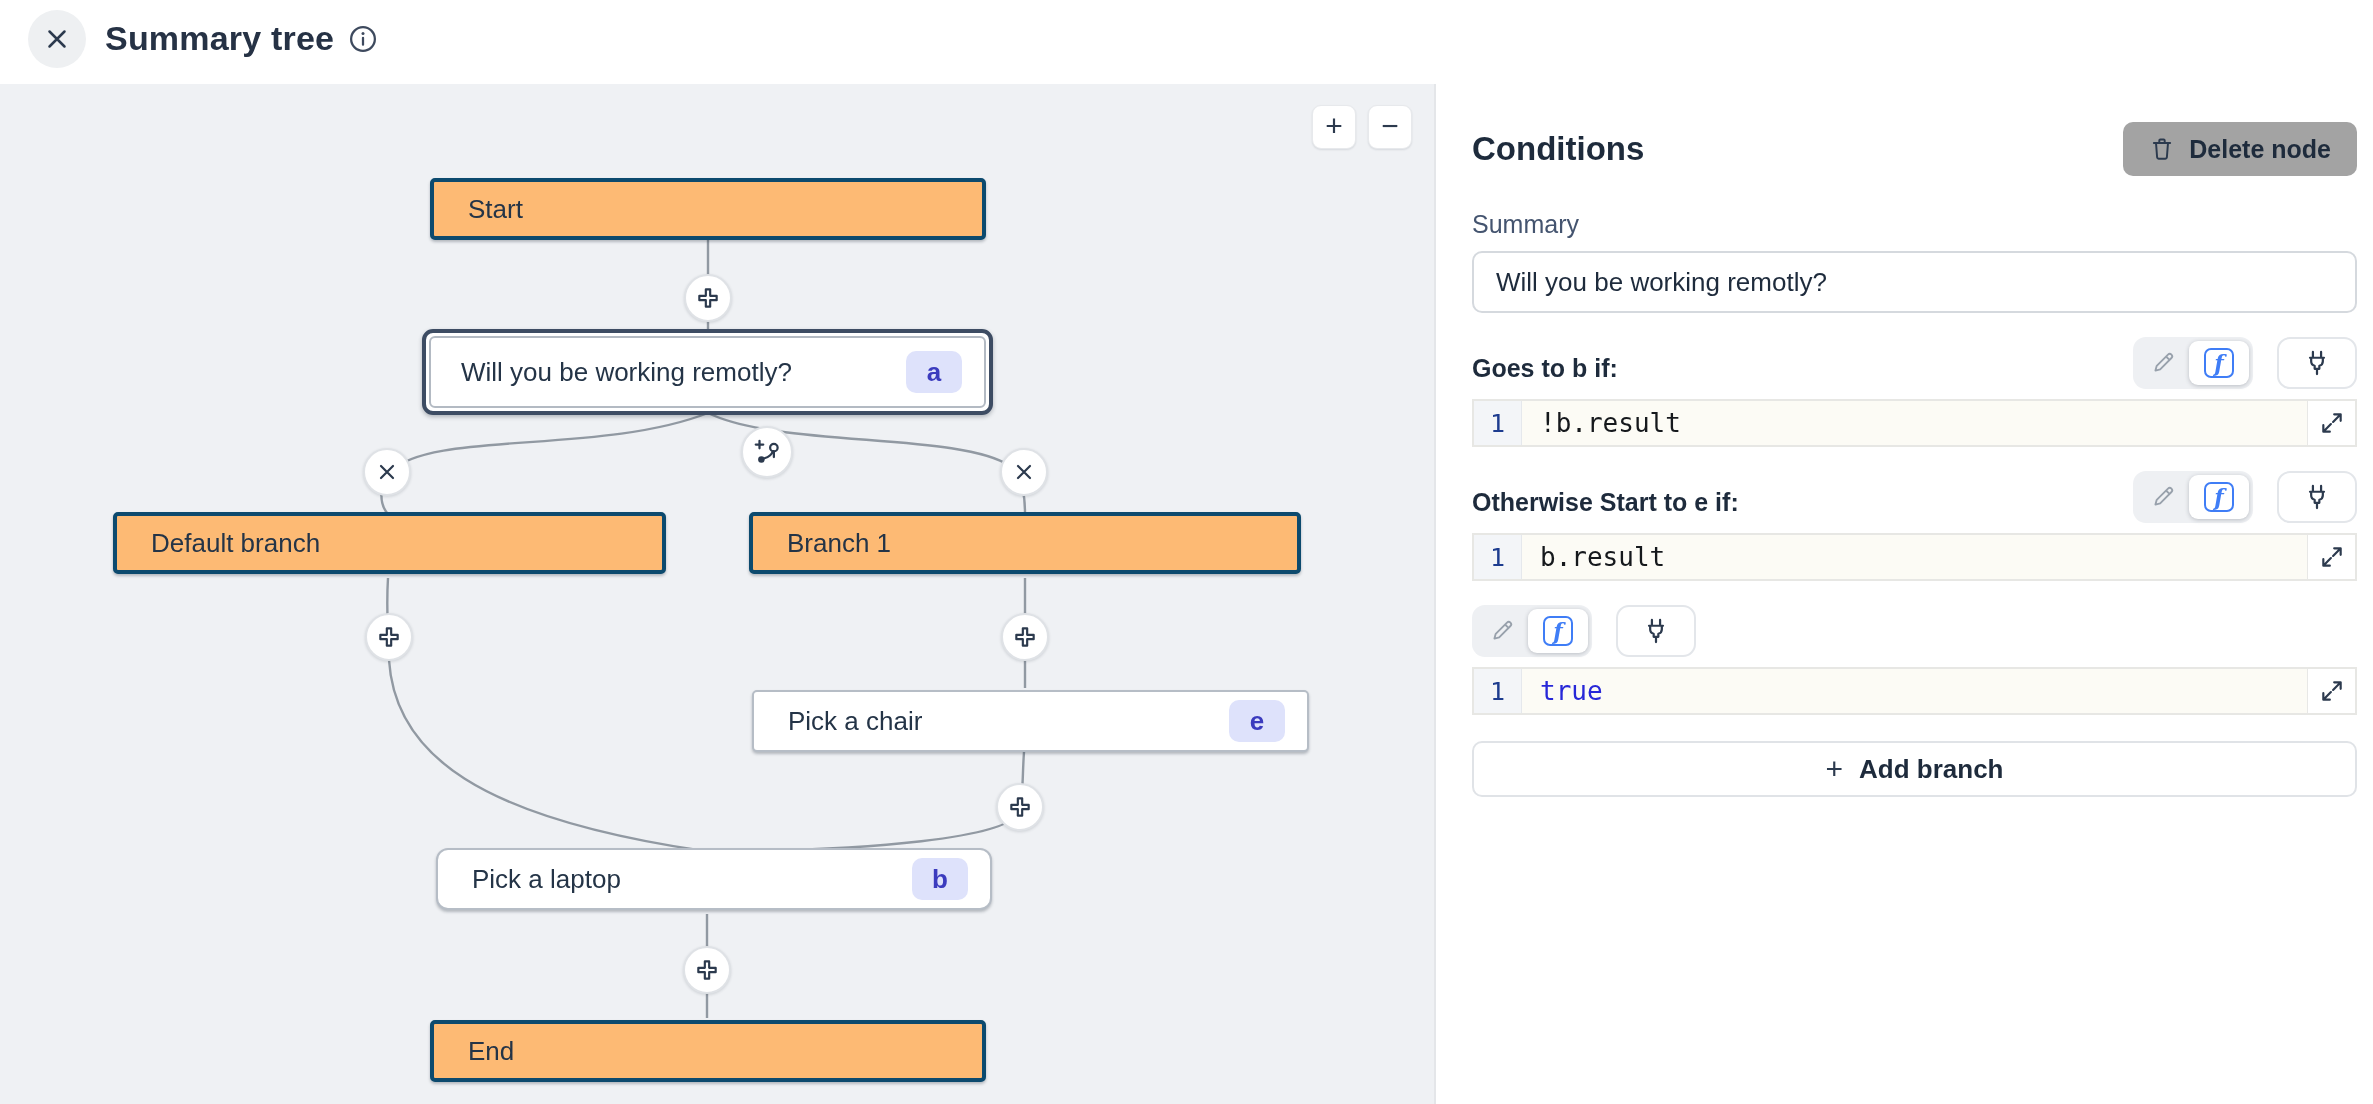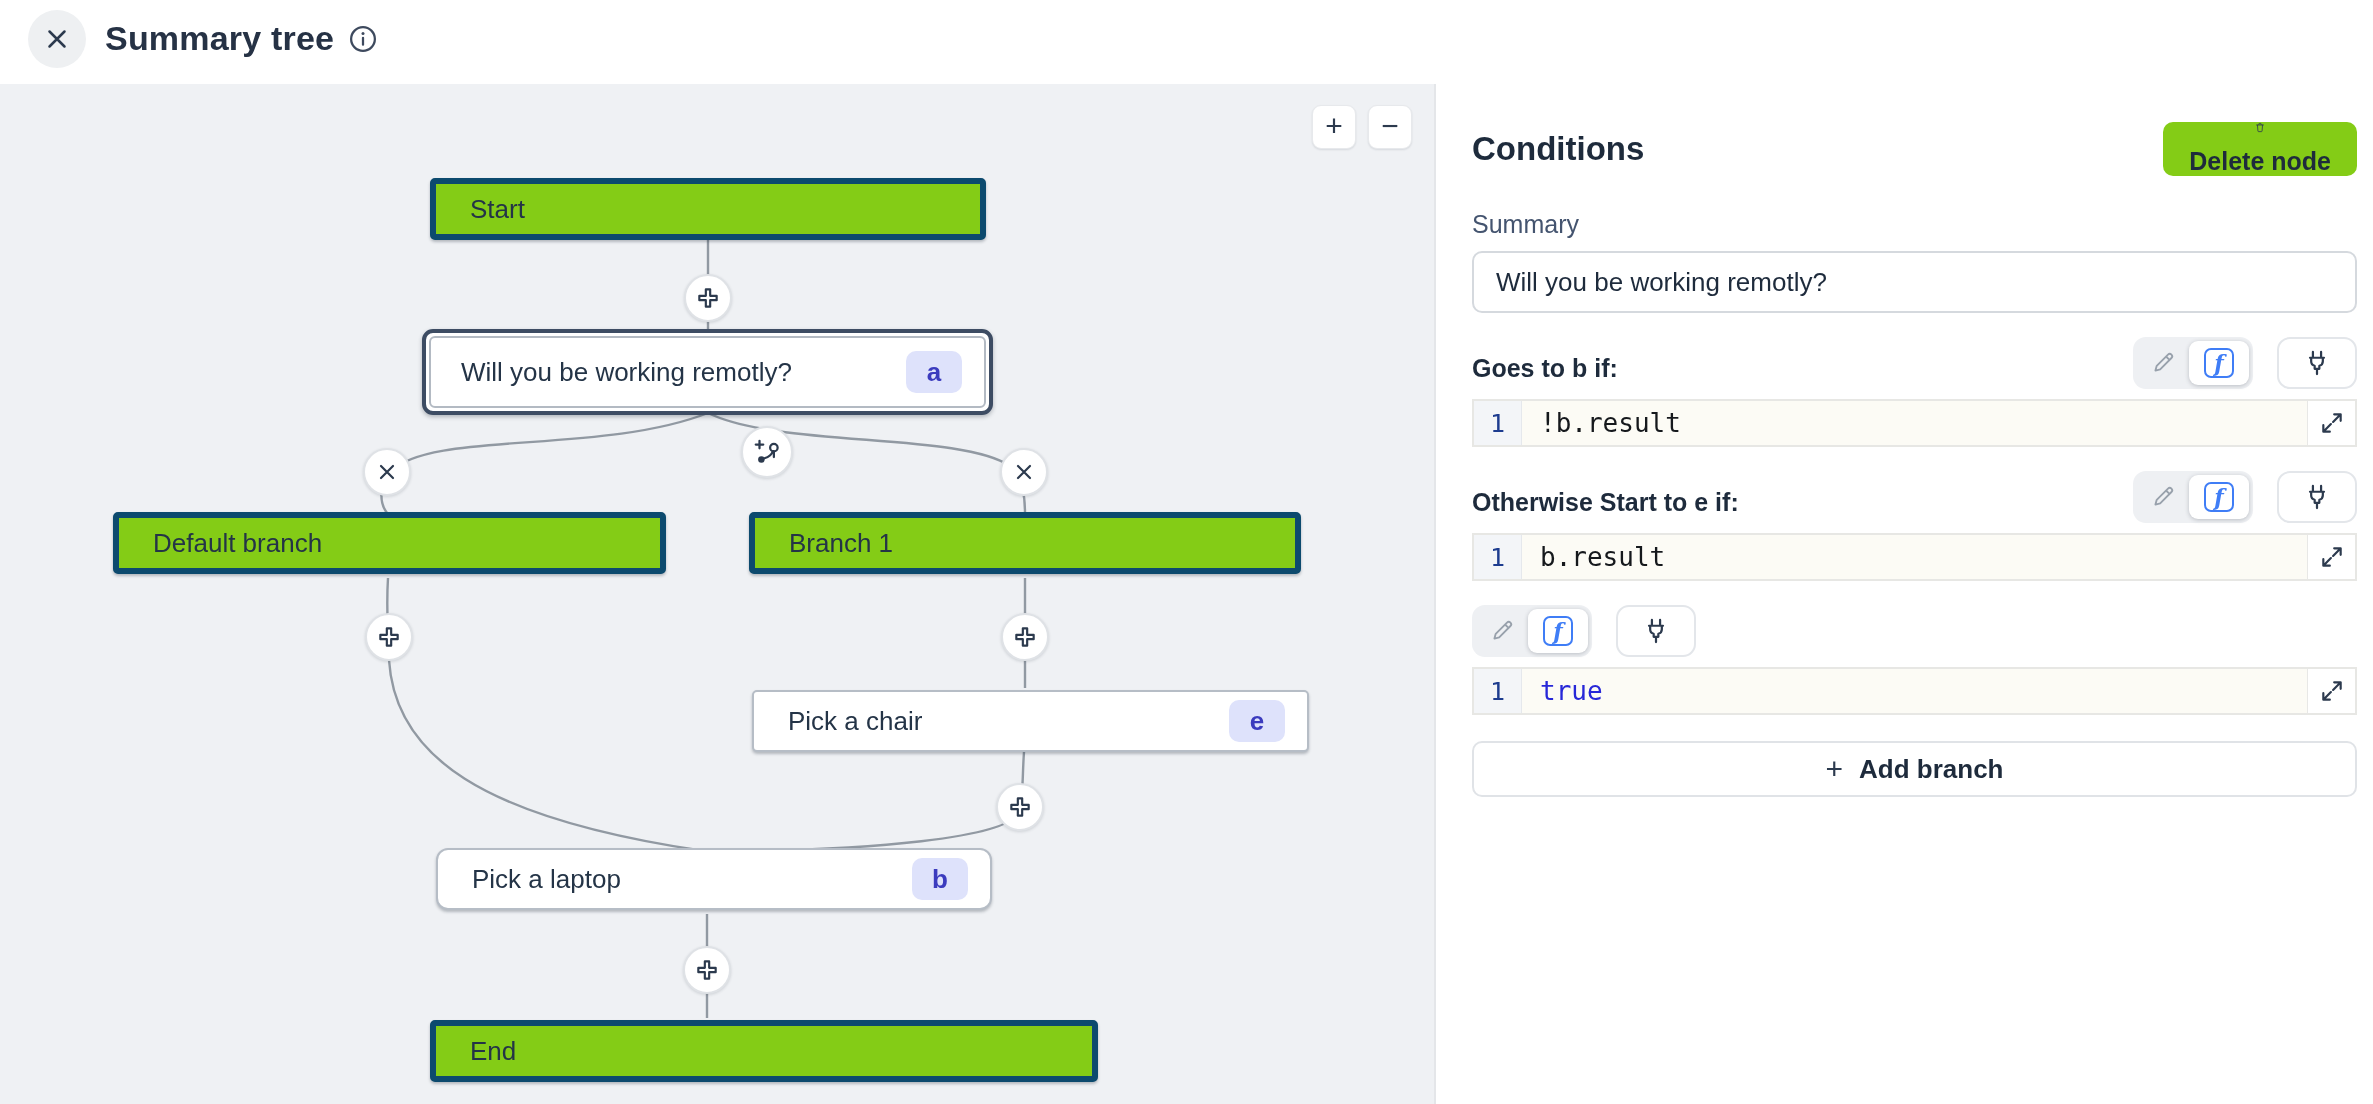--- a/index.html
+++ b/index.html
@@ -13,21 +13,21 @@
                background:#eef0f2; border:none; display:flex; align-items:center; justify-content:center; cursor:pointer; }
   .hdr-title { position:absolute; left:105px; top:19px; font-size:34px; font-weight:bold; color:#263245; letter-spacing:.2px; }
   .info-ic { position:absolute; left:348px; top:24px; width:30px; height:30px; display:flex; }
 
   
   .canvas { position:absolute; left:0; top:84px; width:1434px; height:1020px; background:#eff1f4; }
   .edges { position:absolute; left:0; top:0; width:1434px; height:1020px; }
 
   .node { position:absolute; height:62px; display:flex; align-items:center; border-radius:5px;
           box-shadow:0 2px 3px rgba(30,40,54,.28); cursor:pointer; }
-  .node.gray  { background:#84cc16; border:6px solid #0c4a6e; }
+  .node.gray  { background:#fdba74; border:4px solid #0c4a6e; }
   .node.white { background:#ffffff; border:2px solid #b6bdc6;margin-left:6px; }
   .node-label { font-size:26px; color:#243447; padding-left:34px; flex:1; }
   .badge { width:56px; height:42px; margin-right:22px; border-radius:10px; background:#dee2fb;
            color:#3b3bbe; font-weight:bold; font-size:26px; display:flex; align-items:center; justify-content:center; }
 
   .node-sel { position:absolute; height:86px; border:4px solid #3d4c63; border-radius:11px; background:#ffffff;
               padding:3px; box-shadow:0 2px 4px rgba(30,40,54,.30); cursor:pointer; }
   .node-sel-inner { width:100%; height:100%; border:2px solid #b3bac3; border-radius:6px; background:#ffffff;
                     display:flex; align-items:center; }
   .node-sel-inner .node-label { padding-left:30px; }
@@ -40,23 +40,23 @@
 
   .zoomctl { position:absolute; width:44px; height:44px; border-radius:9px; background:#ffffff;
              border:1px solid #e7e9ec; box-shadow:0 1px 2px rgba(30,40,54,.12); font-size:30px; color:#2c3a4e;
              display:flex; align-items:center; justify-content:center; cursor:pointer; line-height:1; padding-bottom:3px; }
 
   
   .panel { position:absolute; left:1434px; top:84px; width:939px; height:1020px; background:#ffffff;
            border-left:2px solid #e4e6e9; padding:38px 16px 0 36px; }
   .panel-head { display:flex; align-items:center; justify-content:space-between; }
   .panel-title { font-size:33px; font-weight:bold; color:#1e2b3c;text-align:right; }
-  .del-btn { display:flex; align-items:center; gap:14px; background:#84cc16; border:none; border-radius:10px;
+  .del-btn { display:flex; align-items:center; gap:14px; background:#a3a3a3; border:none; border-radius:10px;
              height:54px; padding:0 26px; font-size:25px; font-weight:bold; color:#1e2b3c;
-             font-family:"Liberation Sans",sans-serif; cursor:pointer;flex-direction:column; }
+             font-family:"Liberation Sans",sans-serif; cursor:pointer; }
 
   .sum-label { margin-top:34px; font-size:25px; color:#44546f; }
   .sum-input { margin-top:12px; width:100%; height:62px; border:2px solid #d5d9de; border-radius:10px;
                font-size:26px; color:#1e2b3c; padding:0 22px; font-family:"Liberation Sans",sans-serif;
                background:#ffffff; outline:none; }
 
   .sec-head { display:flex; align-items:flex-end; justify-content:space-between; margin-top:24px;gap:25px; }
   .sec-label { font-size:25px; font-weight:bold; color:#1e2b3c; padding-bottom:6px; }
   .icon-cluster { display:flex; align-items:center; gap:24px; }
   .pill { display:flex; align-items:center; background:#eef0f3; border-radius:13px; padding:4px; height:52px; }
@@ -146,21 +146,21 @@
     <div class="node white" style="left:746px; top:606px; width:557px;">
       <span class="node-label">Pick a chair</span>
       <span class="badge">e</span>
     </div>
 
     <div class="node white" style="left:430px; top:764px; width:556px;border-radius:12px;">
       <span class="node-label">Pick a laptop</span>
       <span class="badge">b</span>
     </div>
 
-    <div class="node gray" style="left:430px; top:936px; width:668px;">
+    <div class="node gray" style="left:430px; top:936px; width:556px;">
       <span class="node-label">End</span>
     </div>
 
     <button class="dot d48" style="left:684px; top:190px;">
       <svg width="26" height="26" viewBox="0 0 24 24">
         <path d="M10 4 h4 v6 h6 v4 h-6 v6 h-4 v-6 H4 v-4 h6 z" fill="#ffffff" stroke="#2c3a4e" stroke-width="2" stroke-linejoin="round"></path>
       </svg>
     </button>
     <button class="dot d48" style="left:365px; top:529px;">
       <svg width="26" height="26" viewBox="0 0 24 24">

